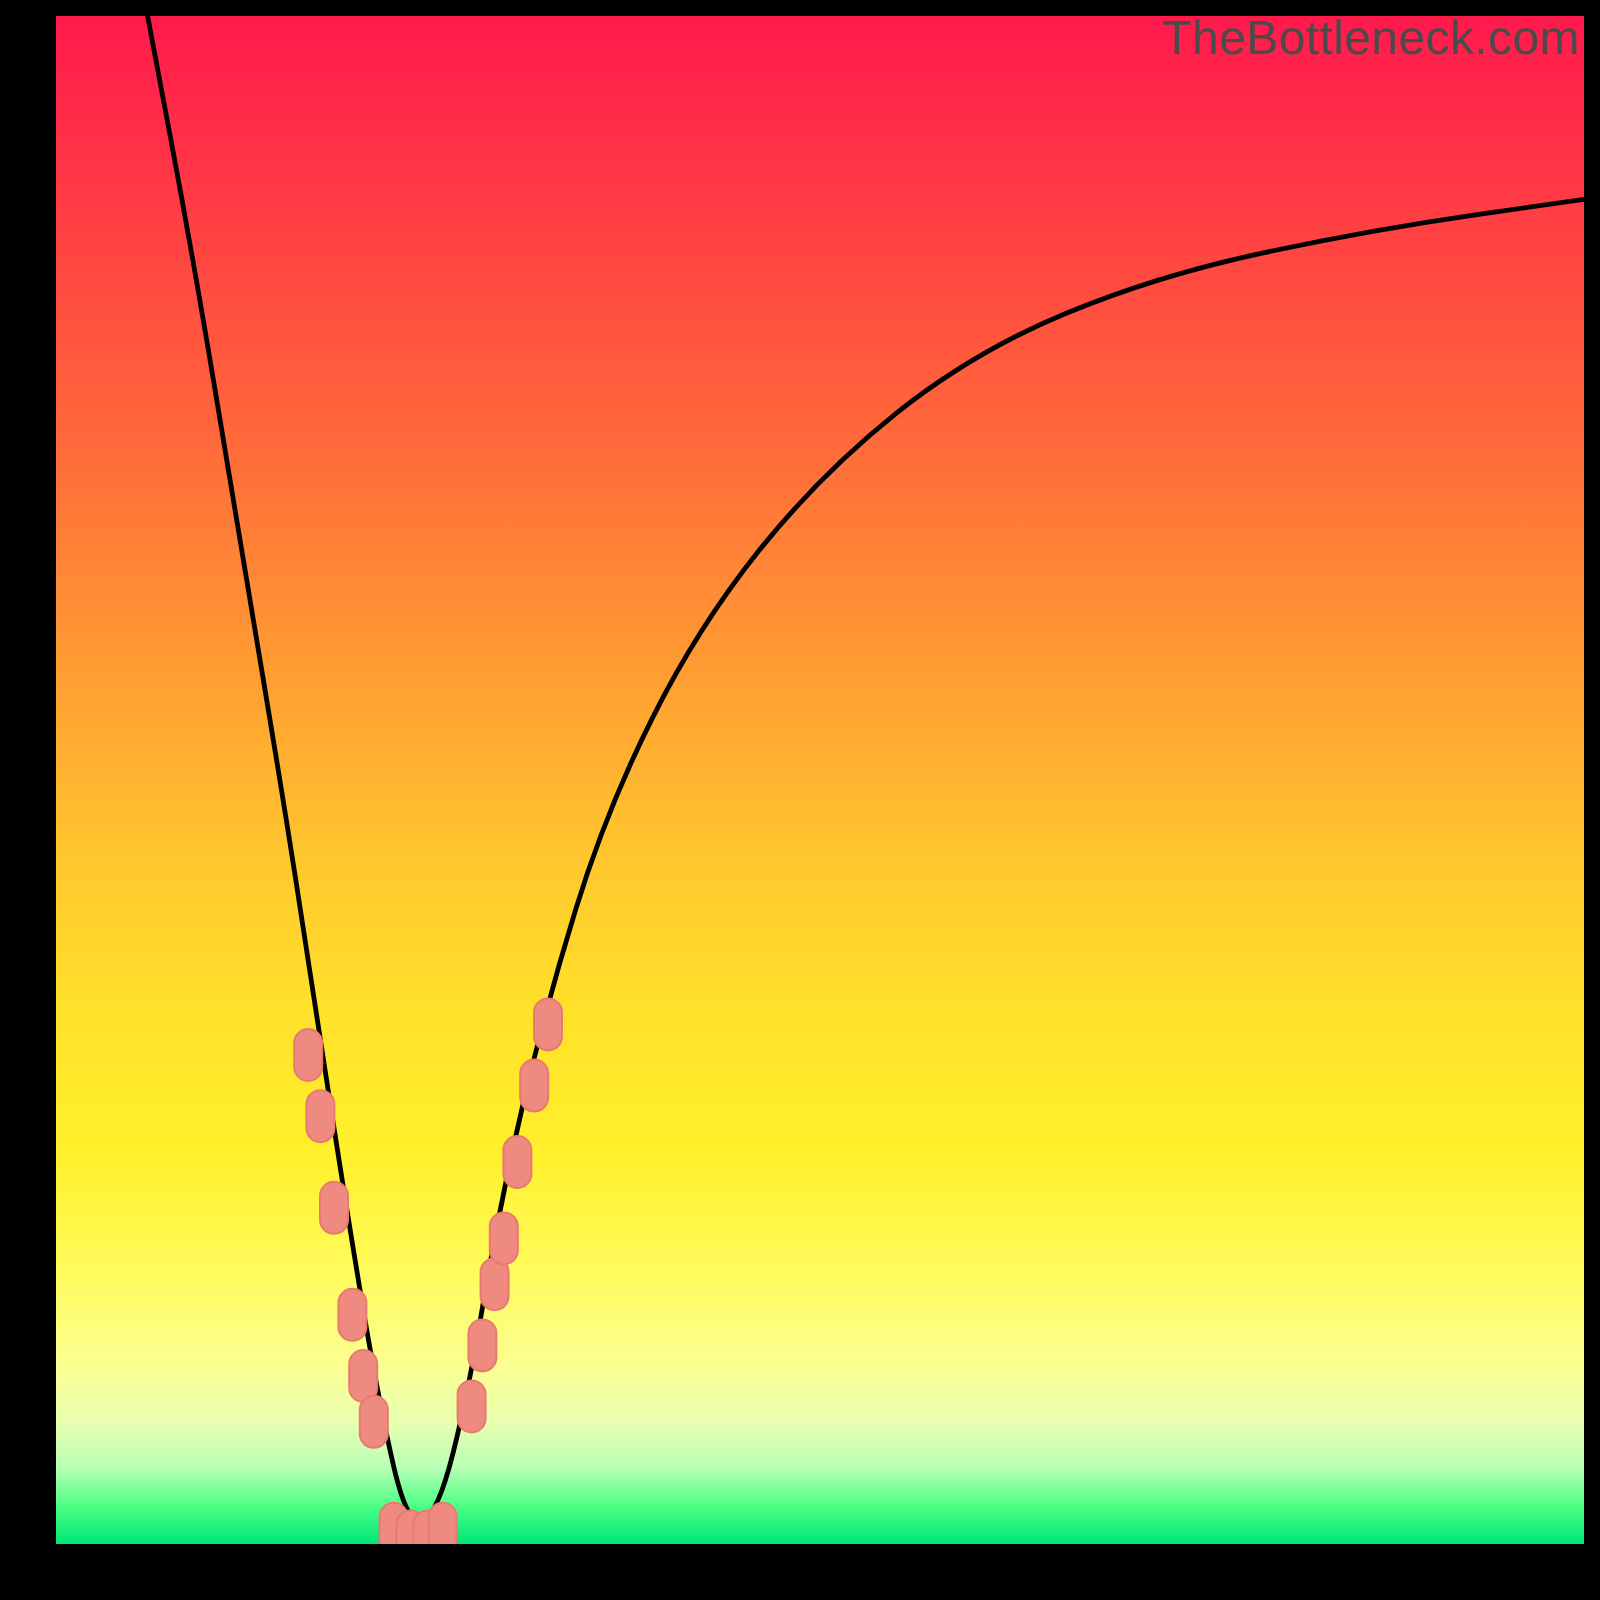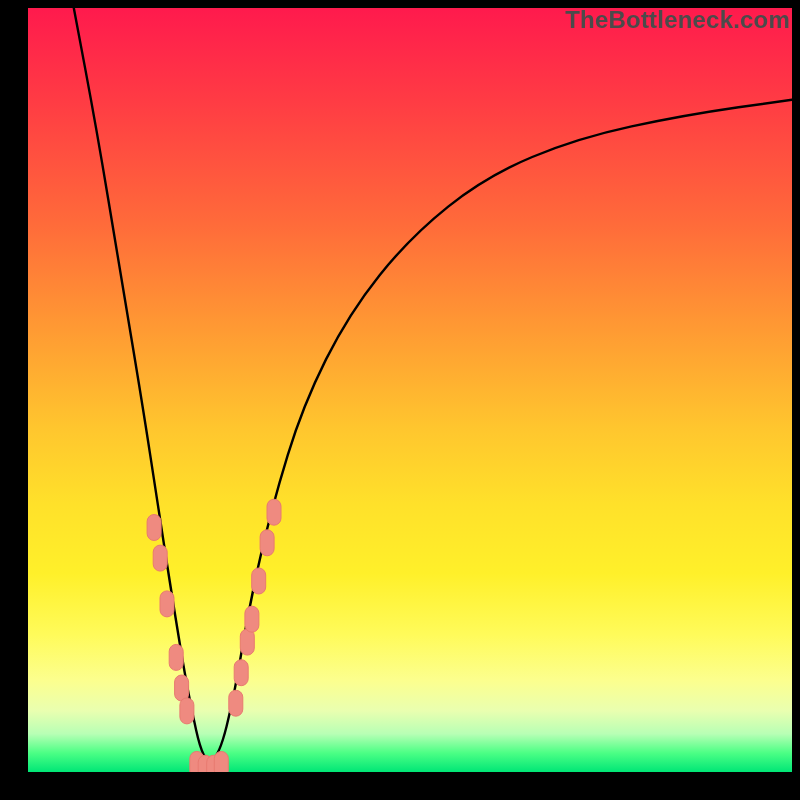--- a/index.html
+++ b/index.html
@@ -51,21 +51,21 @@
     left: 0; top: 0;
     width: 764px;
     height: 764px;
   }
   .watermark {
     position: absolute;
     top: 6px;
     right: 10px;
     color: #4b4b4b;
     font-size: 24px;
-    font-weight: 700;
+    font-weight: 400;
     letter-spacing: 0.2px;
     user-select: none;
   }
 </style>
 </head>
 <body>
 
 <div class="frame">
   <div class="plot">
     <div class="gradient"></div>

